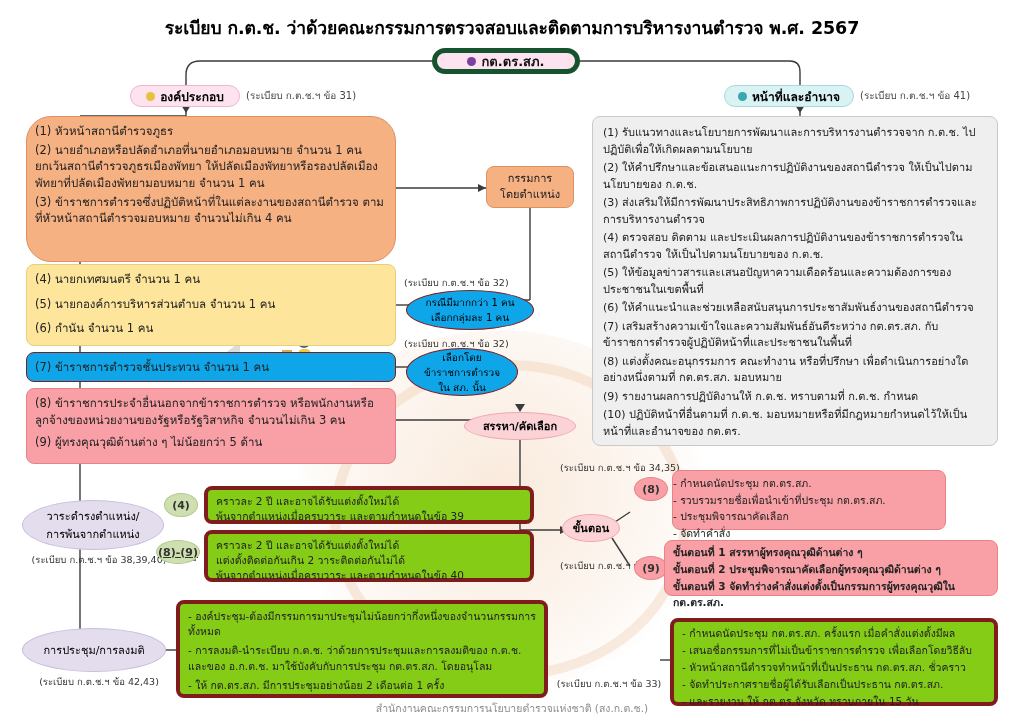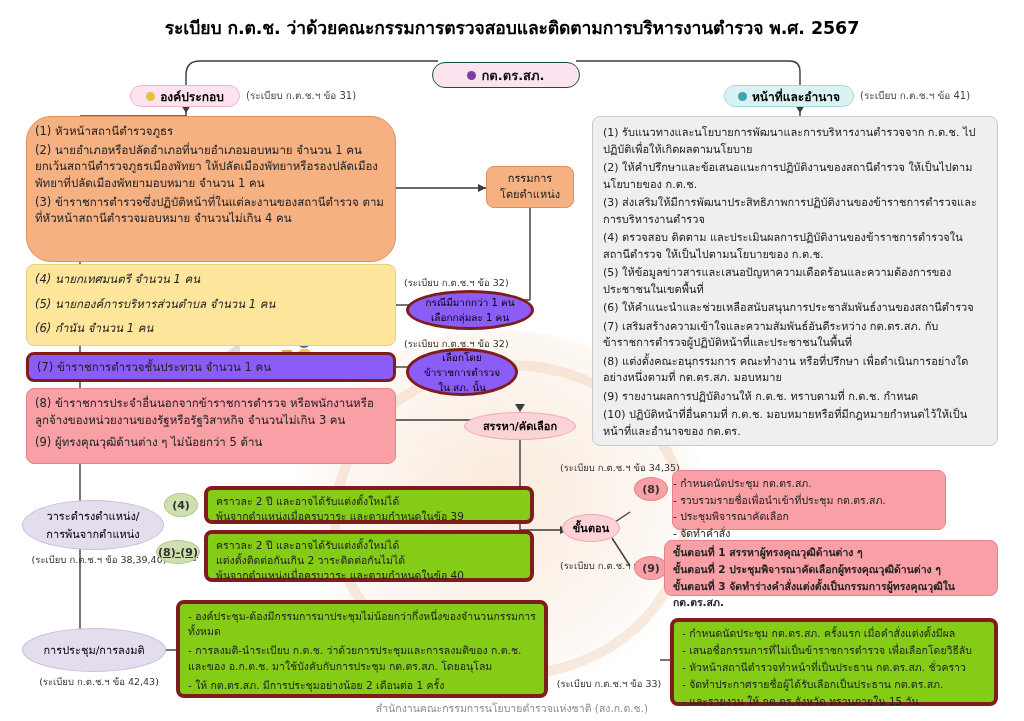--- a/index.html
+++ b/index.html
@@ -20,37 +20,37 @@
   svg.lines{position:absolute;top:0;left:0;width:1024px;height:721px;pointer-events:none;}
   .node{
     border-radius:8px;
     font-size:11.5px;
     line-height:1.45;
     color:#222;
     padding:6px 8px;
   }
   .center-pill{
     top:48px;left:432px;width:148px;height:26px;
-    background:#fde2ef;border:1px solid #14532d;
+    background:#fde2ef;border:5px solid #14532d;
     border-radius:14px;display:flex;align-items:center;justify-content:center;
-    font-size:13px;font-weight:bold;color:#111;margin-top:14px;
+    font-size:13px;font-weight:bold;color:#111;
   }
   .dot{width:9px;height:9px;border-radius:50%;display:inline-block;margin-right:5px;}
   .pill-left{
     top:85px;left:130px;width:110px;height:22px;background:#fde2ef;border:1px solid #eab9ce;
     border-radius:12px;display:flex;align-items:center;justify-content:center;font-size:12px;font-weight:bold;
   }
   .pill-right{
     top:85px;left:724px;width:130px;height:22px;background:#d9f2f4;border:1px solid #a9d9de;
     border-radius:12px;display:flex;align-items:center;justify-content:center;font-size:12px;font-weight:bold;
   }
   .ref{font-size:10px;color:#444;}
   .box-orange{background:#f6b183;border:1px solid #e08f5d;}
-  .box-yellow{background:#fde59b;border:1px solid #e8cf78;font-style:italic;}
-  .box-green{background:#8b5cf6;border:3px solid #7f1d1d;}
+  .box-yellow{background:#fde59b;border:1px solid #e8cf78;}
+  .box-green{background:#0ea5e9;border:1px solid #7f1d1d;}
   .box-pink{background:#f8a0a6;border:1px solid #e88289;}
   .box-gray{background:#efefef;border:1px solid #c9c9c9;}
   .box-lav{background:#e4ddee;border:1px solid #c8bedd;}
   .box-lpink{background:#fbd3d7;border:1px solid #efaab1;}
   .box-lgreen{background:#84cc16;border:4px solid #7f1d1d;}
   .oval{border-radius:50%/50%;display:flex;align-items:center;justify-content:center;text-align:center;}
   .b{font-weight:bold;}
   .footer{
     bottom:4px;left:0;width:1024px;text-align:center;color:#8d8d8d;font-size:10.5px;
   }

